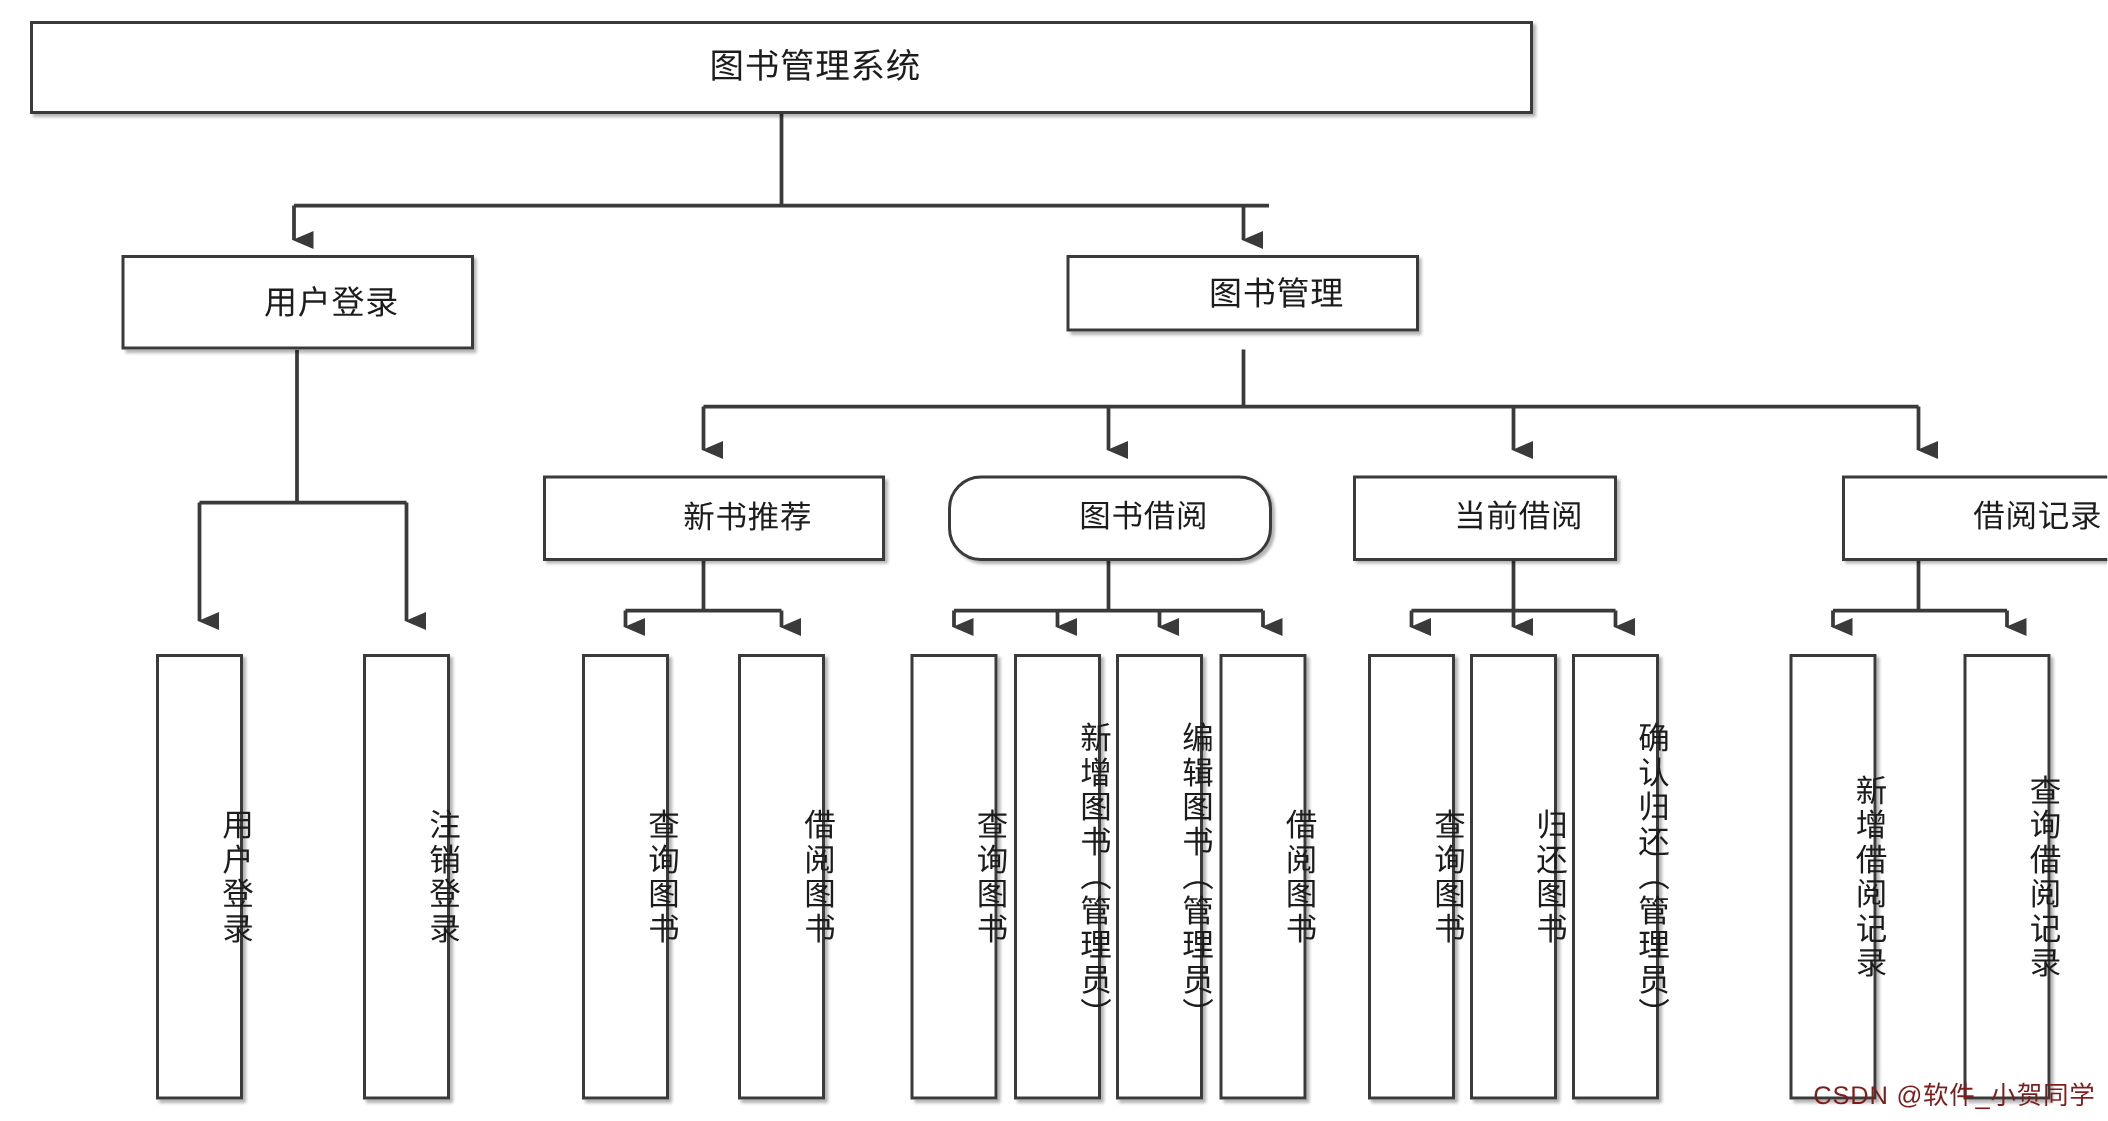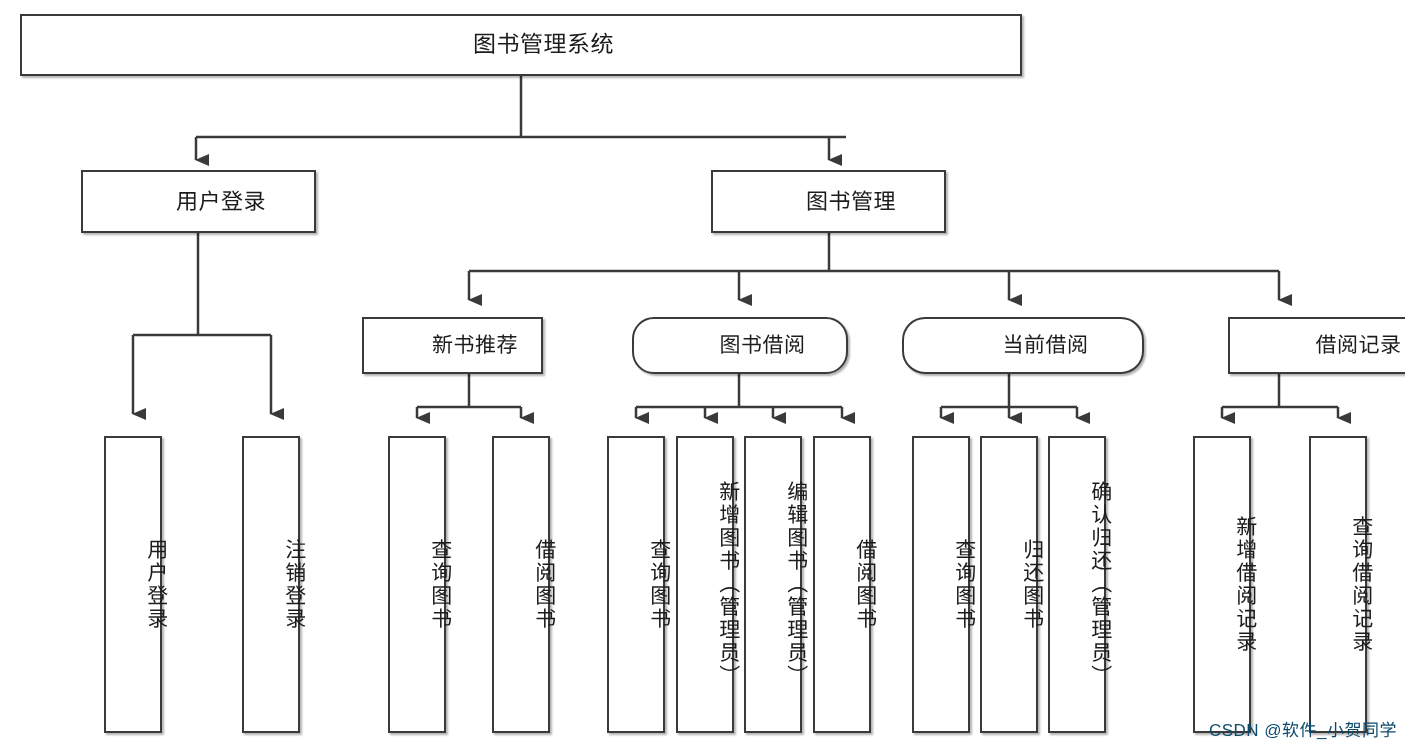--- a/index.html
+++ b/index.html
@@ -64,21 +64,21 @@
     font-size: 21px;
     line-height: 1.26;
     letter-spacing: 2px;
     white-space: nowrap;
   }
   #watermark {
     position: absolute;
     right: 8px;
     bottom: 6px;
     font-size: 17px;
-    color: #0c4a6e;
+    color: #7f1d1d;
     letter-spacing: 0.5px;
     z-index: 5;
     white-space: nowrap;
   }
 </style>
 </head>
 <body>
 
 <div id="diagram-root">
 
@@ -133,31 +133,31 @@
     </g>
   </svg>
 
   <div class="node node-root" style="left:20px; top:14px; width:1002px; height:62px;">
     <span class="node-label">图书管理系统</span>
   </div>
 
   <div class="node node-branch" style="left:81px; top:170px; width:235px; height:63px;">
     <span class="node-label">用户登录</span>
   </div>
-  <div class="node node-branch" style="left:711px; top:170px; width:235px; height:63px;">
+  <div class="node node-branch" style="left:711px; top:170px; width:235px; height:51px;">
     <span class="node-label">图书管理</span>
   </div>
 
-  <div class="node node-group" style="left:362px; top:317px; width:181px; height:57px;font-family:Liberation Serif, serif;">
+  <div class="node node-group" style="left:362px; top:317px; width:228px; height:57px;font-family:Liberation Serif, serif;">
     <span class="node-label">新书推荐</span>
   </div>
   <div class="node node-group" style="left:632px; top:317px; width:216px; height:57px;border-radius:22px;">
     <span class="node-label">图书借阅</span>
   </div>
-  <div class="node node-group" style="left:902px; top:317px; width:242px; height:57px;border-radius:23px;">
+  <div class="node node-group" style="left:902px; top:317px; width:176px; height:57px;">
     <span class="node-label">当前借阅</span>
   </div>
   <div class="node node-group" style="left:1228px; top:317px; width:216px; height:57px;">
     <span class="node-label">借阅记录</span>
   </div>
 
   <div class="node node-leaf" style="left:104px; top:436px; width:58px; height:297px;">
     <span class="node-label">用户登录</span>
   </div>
   <div class="node node-leaf" style="left:242px; top:436px; width:58px; height:297px;">

